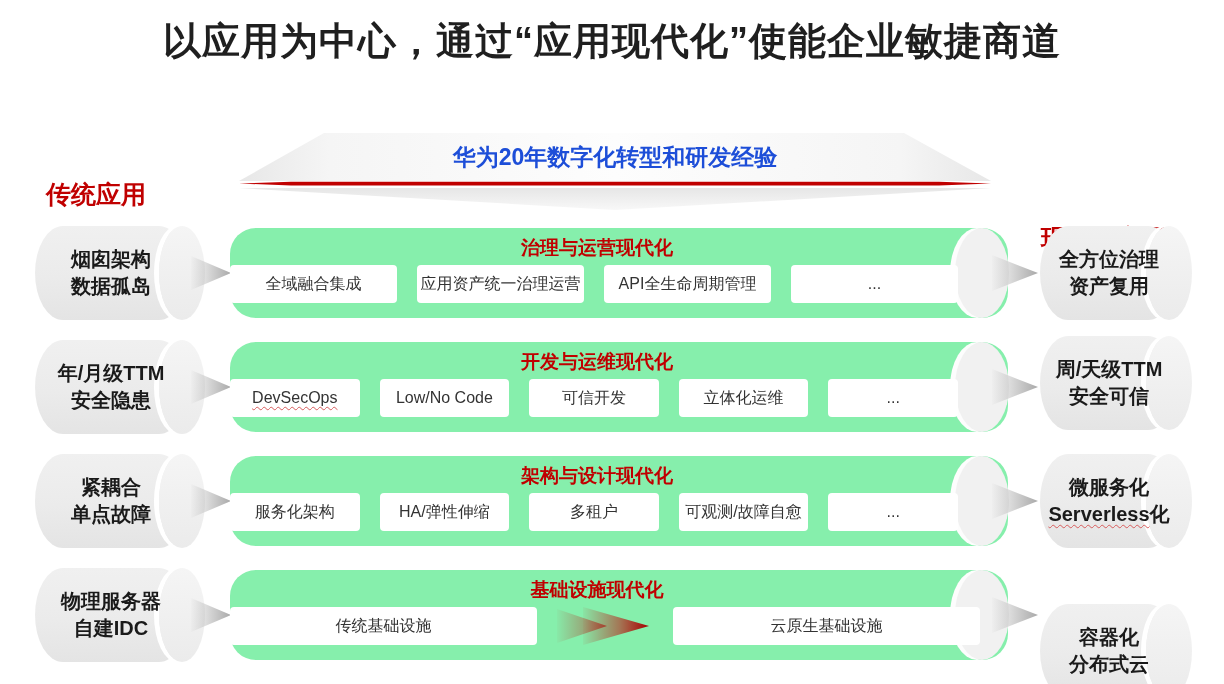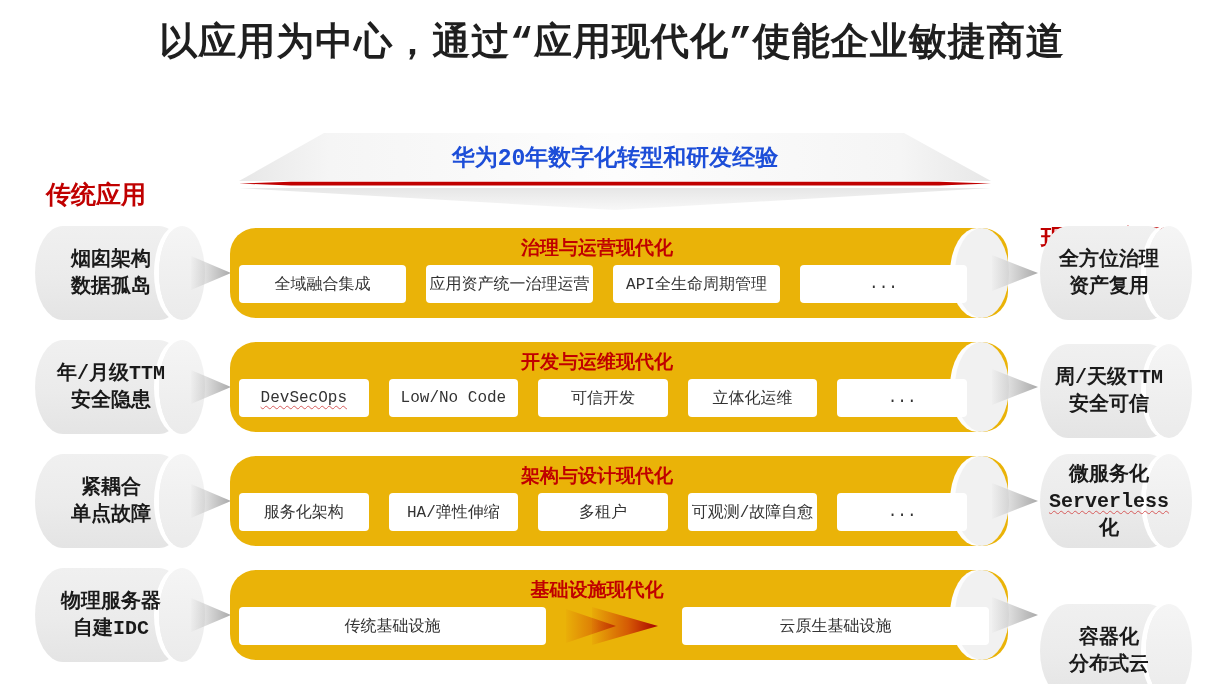--- a/index.html
+++ b/index.html
@@ -1,17 +1,17 @@
 <!DOCTYPE html>
 <html><head>
 <meta charset="utf-8">
 <style>
   html,body{margin:0;padding:0;background:#ffffff;}
   .stage{position:relative;width:1224px;height:684px;background:#ffffff;overflow:hidden;
-         font-family:Liberation Mono, monospace;}
+         font-family:Liberation Sans, sans-serif;}
 
   
   .page-title{position:absolute;top:16px;left:0;width:1224px;text-align:center;
     font-size:38px;font-weight:600;color:#1f1f1f;letter-spacing:1px;}
 
   
   .banner{position:absolute;left:239px;top:131px;width:752px;height:82px;}
   .banner svg{position:absolute;left:0;top:0;}
   .banner-text{position:absolute;left:0;top:11px;width:752px;text-align:center;
     font-size:23px;font-weight:700;color:#1d4ed8;}
@@ -41,26 +41,26 @@
   .cyl-right .cyl-text{left:0;width:138px;}
 
   
   .arrow-gray{position:absolute;clip-path:polygon(0 0,100% 50%,0 100%);
     background:linear-gradient(90deg,rgba(200,200,200,0.06),#a9a9a9);}
   .arrow-l{left:191px;width:40px;height:34px;}
   .arrow-r{left:992px;width:46px;height:36px;}
 
   
   .panel{position:absolute;left:230px;width:778px;height:90px;border-radius:26px;
-    background:#eab308;}
+    background:#86efac;}
   .panel-cap{position:absolute;right:-1px;top:0;width:54px;height:90px;border-radius:50%;
     background:#f1f1f1;box-shadow:-5px 0 0 0 #fdfdfd;}
   .panel-title{position:absolute;left:3px;top:7px;width:728px;text-align:center;
     font-size:19px;font-weight:700;color:#c00000;}
-  .panel-boxes{position:absolute;left:9px;top:37px;width:728px;height:38px;
+  .panel-boxes{position:absolute;left:0;top:37px;width:728px;height:38px;
     display:flex;gap:20px;}
   .cap-box{flex:1;background:#ffffff;border-radius:4px;display:flex;align-items:center;
     justify-content:center;font-size:16px;color:#333;white-space:nowrap;}
   .cap-box.fixed{flex:0 0 307px;}
   .ff-wrap{flex:1;display:flex;align-items:center;justify-content:center;}
 
   .wavy{text-decoration:underline;text-decoration-style:wavy;
     text-decoration-color:#d75b5b;text-decoration-thickness:1px;text-underline-offset:3px;}
 </style>
 </head>
@@ -198,21 +198,21 @@
   <div class="arrow-gray arrow-r" style="top:597px"></div>
 
   <div class="cyl cyl-right" style="top:226px">
     <div class="cyl-body"></div>
     <div class="cyl-cap"></div>
     <div class="cyl-text">
       <span>全方位治理</span>
       <span>资产复用</span>
     </div>
   </div>
-  <div class="cyl cyl-right" style="top:344px">
+  <div class="cyl cyl-right" style="top:336px">
     <div class="cyl-body"></div>
     <div class="cyl-cap"></div>
     <div class="cyl-text">
       <span>周/天级TTM</span>
       <span>安全可信</span>
     </div>
   </div>
   <div class="cyl cyl-right" style="top:454px">
     <div class="cyl-body"></div>
     <div class="cyl-cap"></div>

